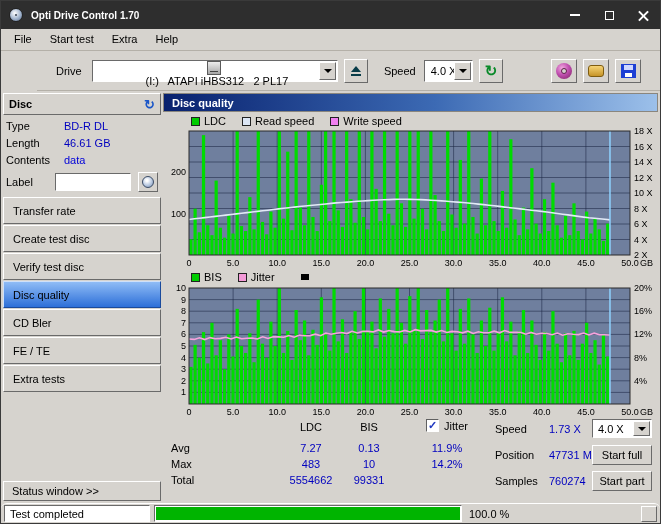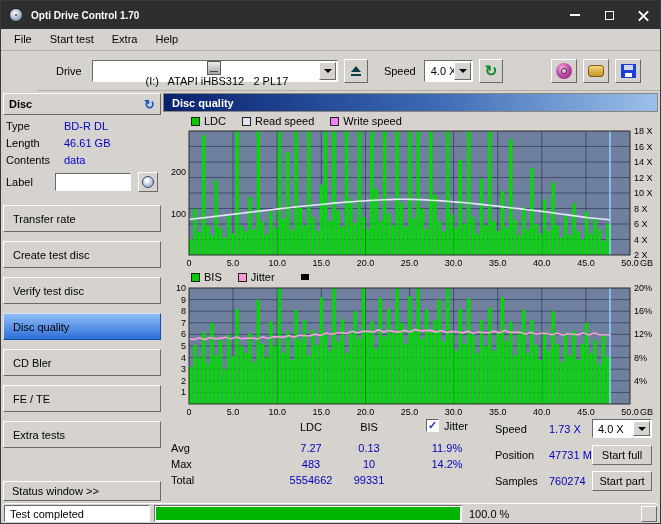--- a/index.html
+++ b/index.html
@@ -95,21 +95,21 @@
   a.link-value { color: #0000d8; text-decoration: none; }
   .label-row { display: flex; align-items: center; height: 22px; }
   .label-input { width: 76px; height: 18px; font-family: "Liberation Sans", sans-serif;
     font-size: 11px; padding: 0 3px; outline: none; }
   .label-btn { width: 24px; height: 20px; margin-left: 7px; display: flex;
     align-items: center; justify-content: center; }
   .mini-disc { width: 12px; height: 12px; border-radius: 50%;
     background: radial-gradient(circle at 40% 35%, #ffffff 10%, #b8c8e0 55%, #7890b0);
     border: 1px solid #3c4c66; }
   .side-btn { height: 27px; display: flex; align-items: center; padding-left: 9px;
-    margin-top: 9px; cursor: default; }
+    margin-top: 1px; cursor: default; }
   .side-btn.active { background: linear-gradient(180deg, #8fbcf6 0%, #2d6fd8 100%);
     border-color: #cfe0f8 #1a4a9c #1a4a9c #cfe0f8; }
   .status-window { margin-top: auto; height: 20px; display: flex; align-items: center;
     padding-left: 8px; }
 
   .content { flex: 1; display: flex; flex-direction: column; min-width: 0; }
   .panel-header { flex: 0 0 19px; background: linear-gradient(90deg, #08216e 0%, #3c6ab4 55%, #9cc0ea 100%);
     color: #fff; font-weight: bold; display: flex; align-items: center; padding-left: 8px;
     border: 1px solid #8a867e; }
   .legend { height: 14px; display: flex; align-items: center; gap: 16px;

